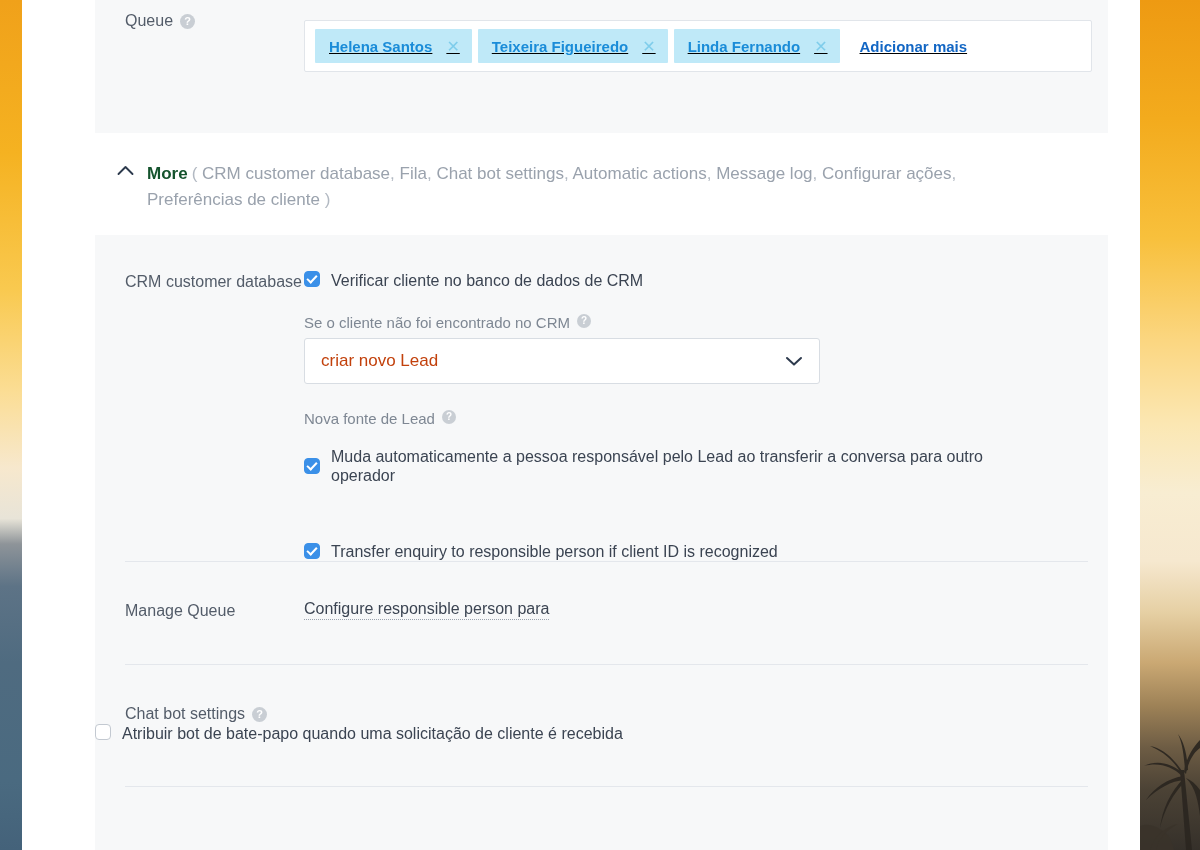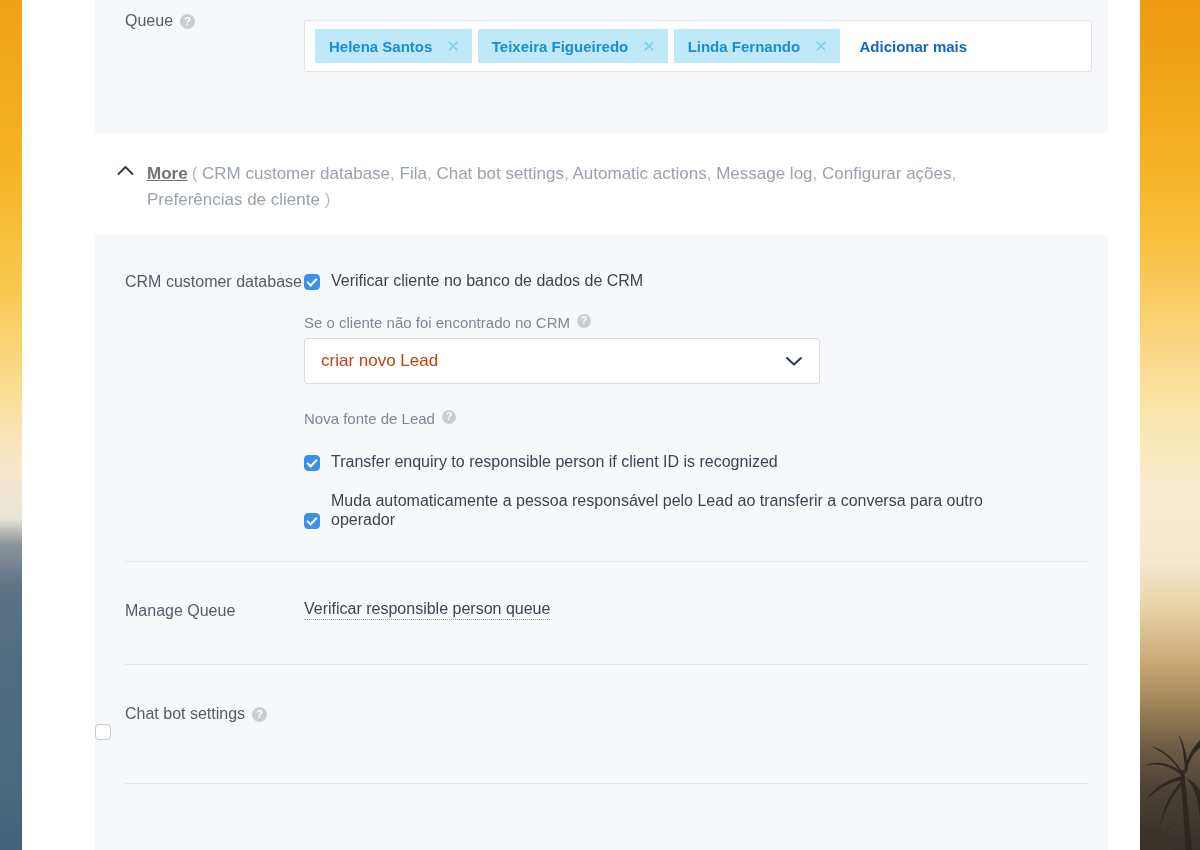--- a/index.html
+++ b/index.html
@@ -139,20 +139,21 @@
     border: 1px solid #e1e5ea;
     border-radius: 2px;
     margin-top: 12px;
     margin-right: 16px;
     min-height: 52px;
     display: flex;
     align-items: center;
     flex-wrap: wrap;
     padding: 0 10px;
     box-sizing: border-box;
+    text-decoration: underline;
   }
   .tag {
     display: inline-flex;
     align-items: center;
     background: #bfe9f8;
     color: #1a8cd8;
     font-size: 15px;
     font-weight: bold;
     height: 34px;
     padding: 0 12px 0 14px;
@@ -191,25 +192,24 @@
     color: #2d3a4d;
   }
   .more-chevron svg { display: block; }
   .more-text {
     font-size: 17px;
     line-height: 26px;
     color: #9aa2ad;
     padding-right: 60px;
   }
   .more-title {
-    color: #737373;
+    color: #14532d;
     font-weight: bold;
     font-size: 17px;
     margin-right: 4px;
-    text-decoration: underline;
   }
   .more-paren { color: #b2b9c2; }
   .more-item { color: #9aa2ad; cursor: pointer; }
   .more-sep { color: #b2b9c2; }
 
   
   #panel-settings { padding-top: 0; }
   .section {
     display: flex;
     align-items: flex-start;
@@ -231,21 +231,21 @@
 
   .divider {
     height: 1px;
     background: #e4e7ec;
     margin: 0 20px 0 30px;
   }
 
   
   .chk-row {
     display: flex;
-    align-items: flex-end;
+    align-items: flex-start;
     margin-bottom: 0;
   }
   .chk {
     flex: none;
     width: 16px;
     height: 16px;
     border-radius: 4px;
     box-sizing: border-box;
     margin-right: 11px;
     position: relative;
@@ -420,51 +420,52 @@
                 <path d="M2 2 L9 8.6 L16 2" fill="none" stroke="#2d3a4d" stroke-width="2" stroke-linecap="round" stroke-linejoin="round"></path>
               </svg>
             </span>
           </div>
 
           <div class="field-label" style="margin-top:26px;">
             <span>Nova fonte de Lead</span>
             <span class="help-icon small">?</span>
           </div>
 
+          <div class="chk-row" style="margin-top:20px; padding-bottom:32px; max-width:745px;">
+            <span class="chk on" style="margin-top:11px;"></span>
+            <span class="chk-label" style="line-height:19px;">Muda automaticamente a pessoa responsável pelo Lead ao transferir a conversa para outro operador</span>
+          </div>
+
           <div class="chk-row" style="margin-top:25px;">
             <span class="chk on" style="margin-top:1px;"></span>
             <span class="chk-label">Transfer enquiry to responsible person if client ID is recognized</span>
           </div>
 
-          <div class="chk-row" style="margin-top:20px; padding-bottom:32px; max-width:745px;">
-            <span class="chk on" style="margin-top:11px;"></span>
-            <span class="chk-label" style="line-height:19px;">Muda automaticamente a pessoa responsável pelo Lead ao transferir a conversa para outro operador</span>
-          </div>
-
         </div>
       </div>
 
       <div class="divider"></div>
 
       <div class="section" style="padding-top:38px; padding-bottom:43px;">
         <div class="sec-label">Manage Queue</div>
         <div class="section-inner">
-          <span class="dotted-link">Verificar responsible person queue</span>
+          <span class="dotted-link">Configure responsible person para</span>
         </div>
       </div>
 
       <div class="divider"></div>
 
       <div class="section" style="padding-top:38px; padding-bottom:43px;flex-direction:column;">
         <div class="sec-label">
           <span class="lbl-wrap">Chat bot settings</span><span class="help-icon">?</span>
         </div>
         <div class="section-inner">
           <div class="chk-row">
             <span class="chk off"></span>
+            <span class="chk-label">Atribuir bot de bate-papo quando uma solicitação de cliente é recebida</span>
           </div>
         </div>
       </div>
 
       <div class="divider"></div>
 
       <div class="section" style="padding-top:38px; padding-bottom:60px;">
         
         
       </div>

